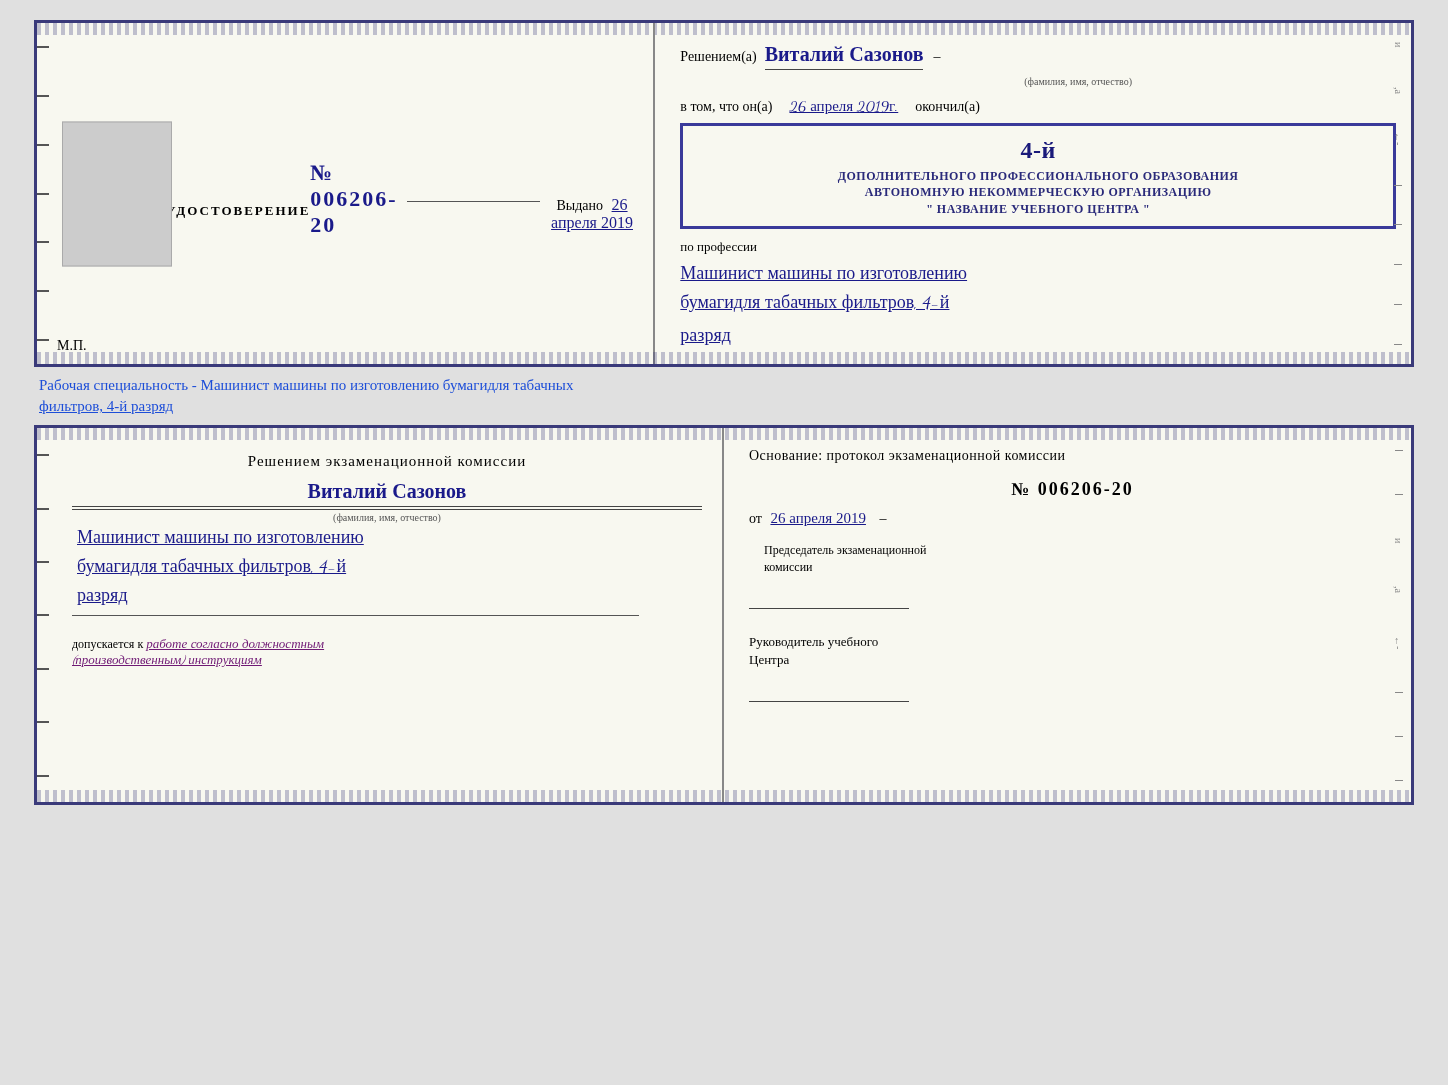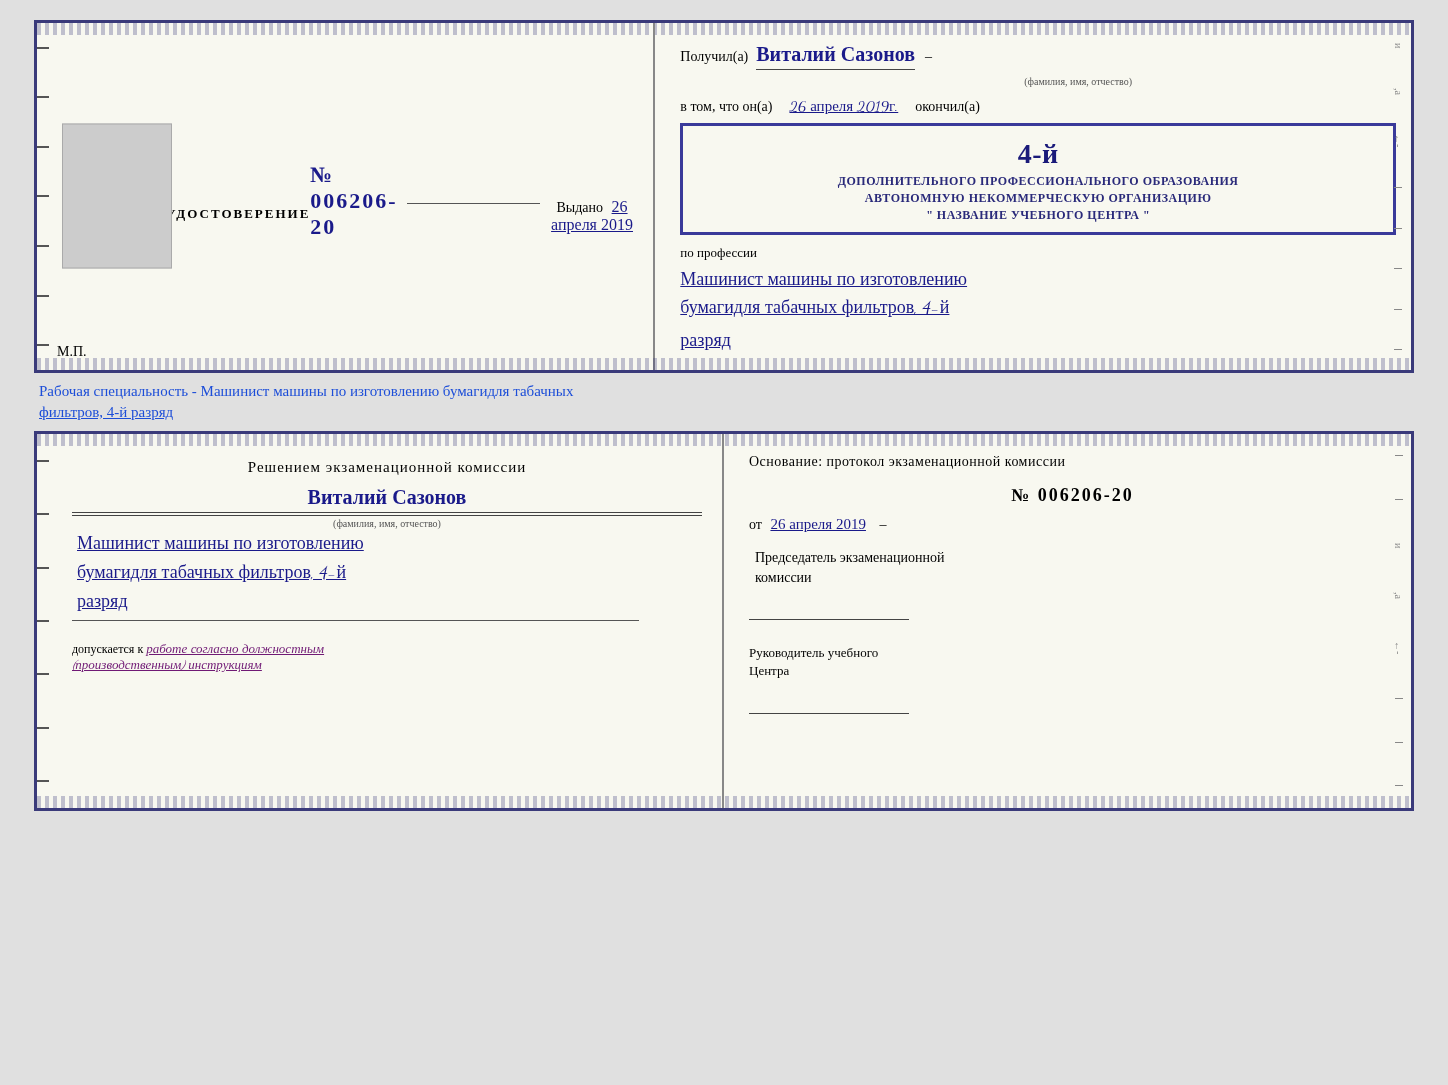--- a/index.html
+++ b/index.html
@@ -125,21 +125,21 @@
       font-size: 12px;
       font-weight: bold;
       letter-spacing: 0.5px;
       line-height: 1.4;
       color: #2a2a7a;
       margin: 8px 0;
       width: 100%;
     }
 
     .stamp-number {
-      font-size: 28px;
+      font-size: 24px;
       font-weight: 900;
       color: #1a1a7a;
       display: block;
       text-align: center;
     }
 
     .po-professii {
       font-size: 13px;
       margin: 8px 0 4px 0;
     }
@@ -235,22 +235,22 @@
       text-align: center;
       margin: 10px 0;
     }
 
     .ot-line {
       font-size: 14px;
       margin-bottom: 15px;
     }
 
     .predsedatel-title {
-      font-size: 14px;
-      margin: 15px 0 8px 6px;
+      font-size: 12px;
+      margin: 15px 0 8px 15px;
       line-height: 1.4;
     }
 
     .rukovoditel-title {
       font-size: 13px;
       margin: 15px 0 8px 0;
       line-height: 1.4;
     }
 
     .sign-underline {
@@ -359,21 +359,21 @@
           <span style="font-family: 'Segoe Script', cursive; color:#1a1a8a; font-size:16px; text-decoration:underline; margin-left:5px;">26 апреля 2019</span>
         </div>
       </div>
 
       <div class="mp-label">М.П.</div>
     </div>
 
     <div class="top-doc-right">
 
       <div class="poluchil-line">
-        <span style="font-size:14px;">Получил(а)</span>
+        <span style="font-size:14px;">Решением(а)</span>
         <span class="handwritten name-underline" style="margin-left:4px;">Виталий Сазонов</span>
         <span style="margin-left:6px; font-size:14px;">–</span>
       </div>
       <div style="text-align:center; margin-left:80px; margin-top:-5px; margin-bottom:8px;">
         <span class="fio-subtitle">(фамилия, имя, отчество)</span>
       </div>
 
       <div class="vtom-line">
         <span>в том, что он(а)</span>
         <span class="date-handwritten">26 апреля 2019г.</span>

